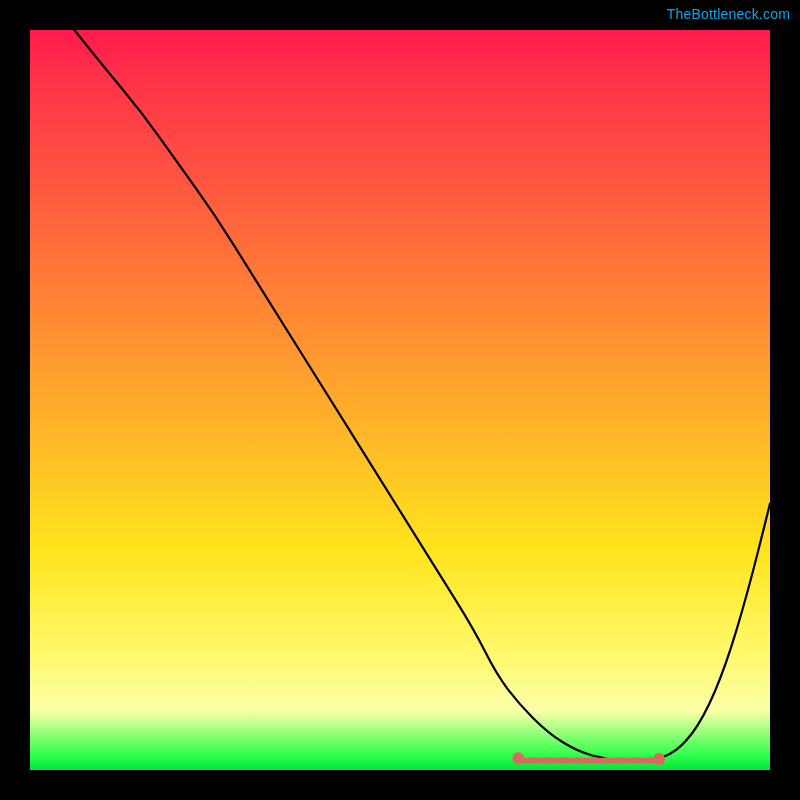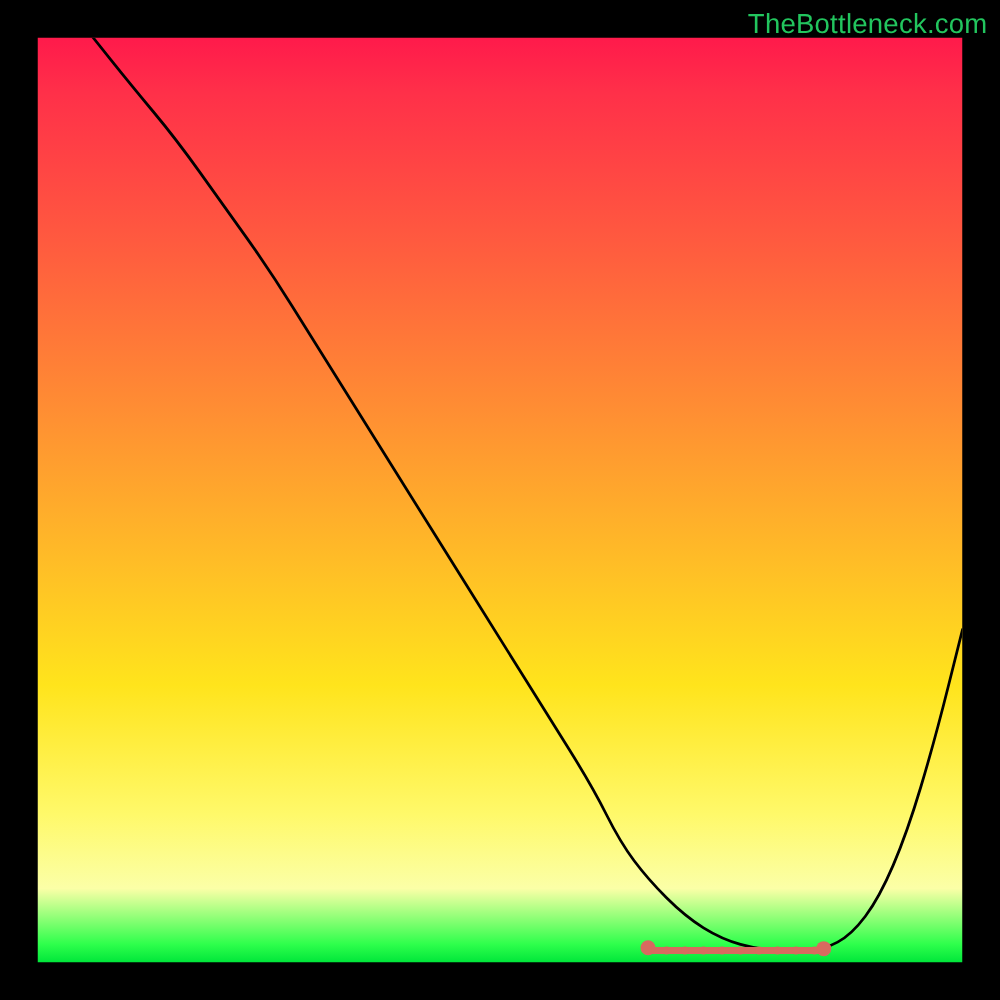--- a/index.html
+++ b/index.html
@@ -14,22 +14,22 @@
   .frame {
     position: relative;
     width: 800px;
     height: 800px;
     background: #000;
   }
   .watermark {
     position: absolute;
     top: 6px;
     right: 10px;
-    color: #22c55e;
-    font-size: 22px;
+    color: #0ea5e9;
+    font-size: 14px;
     font-weight: 500;
     letter-spacing: 0.2px;
     z-index: 20;
   }
   .plot-area {
     position: absolute;
     left: 30px;
     top: 30px;
     width: 740px;
     height: 740px;

